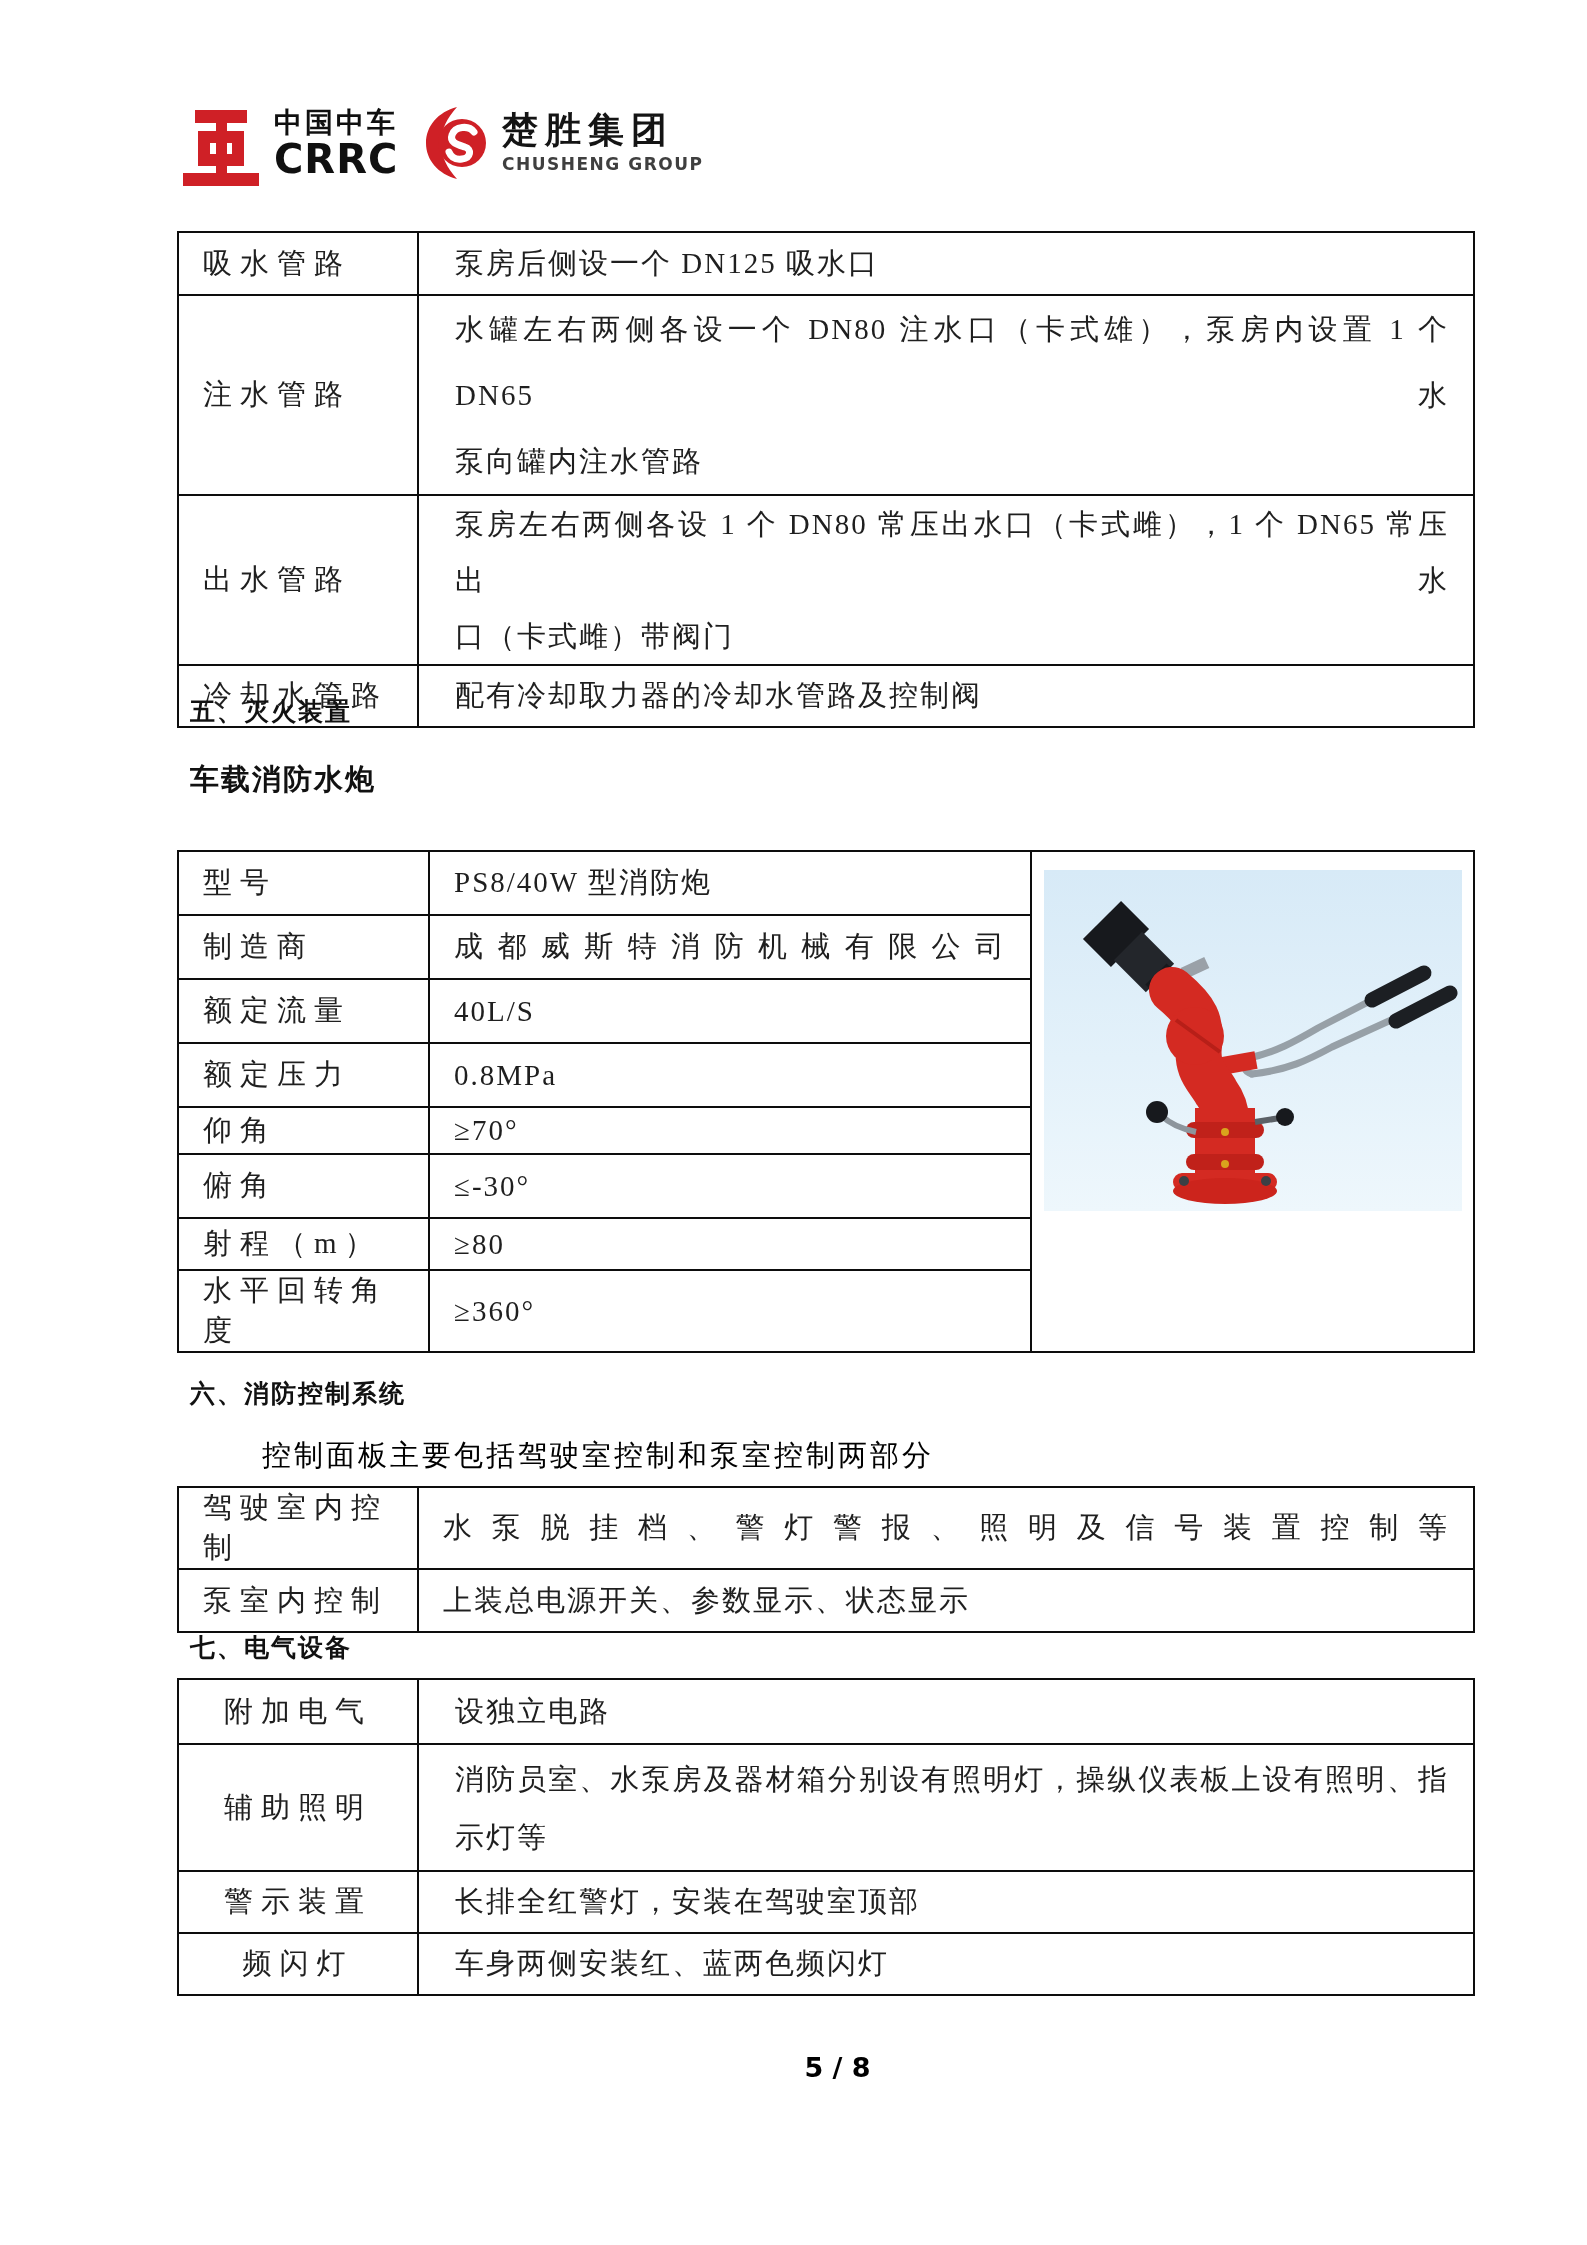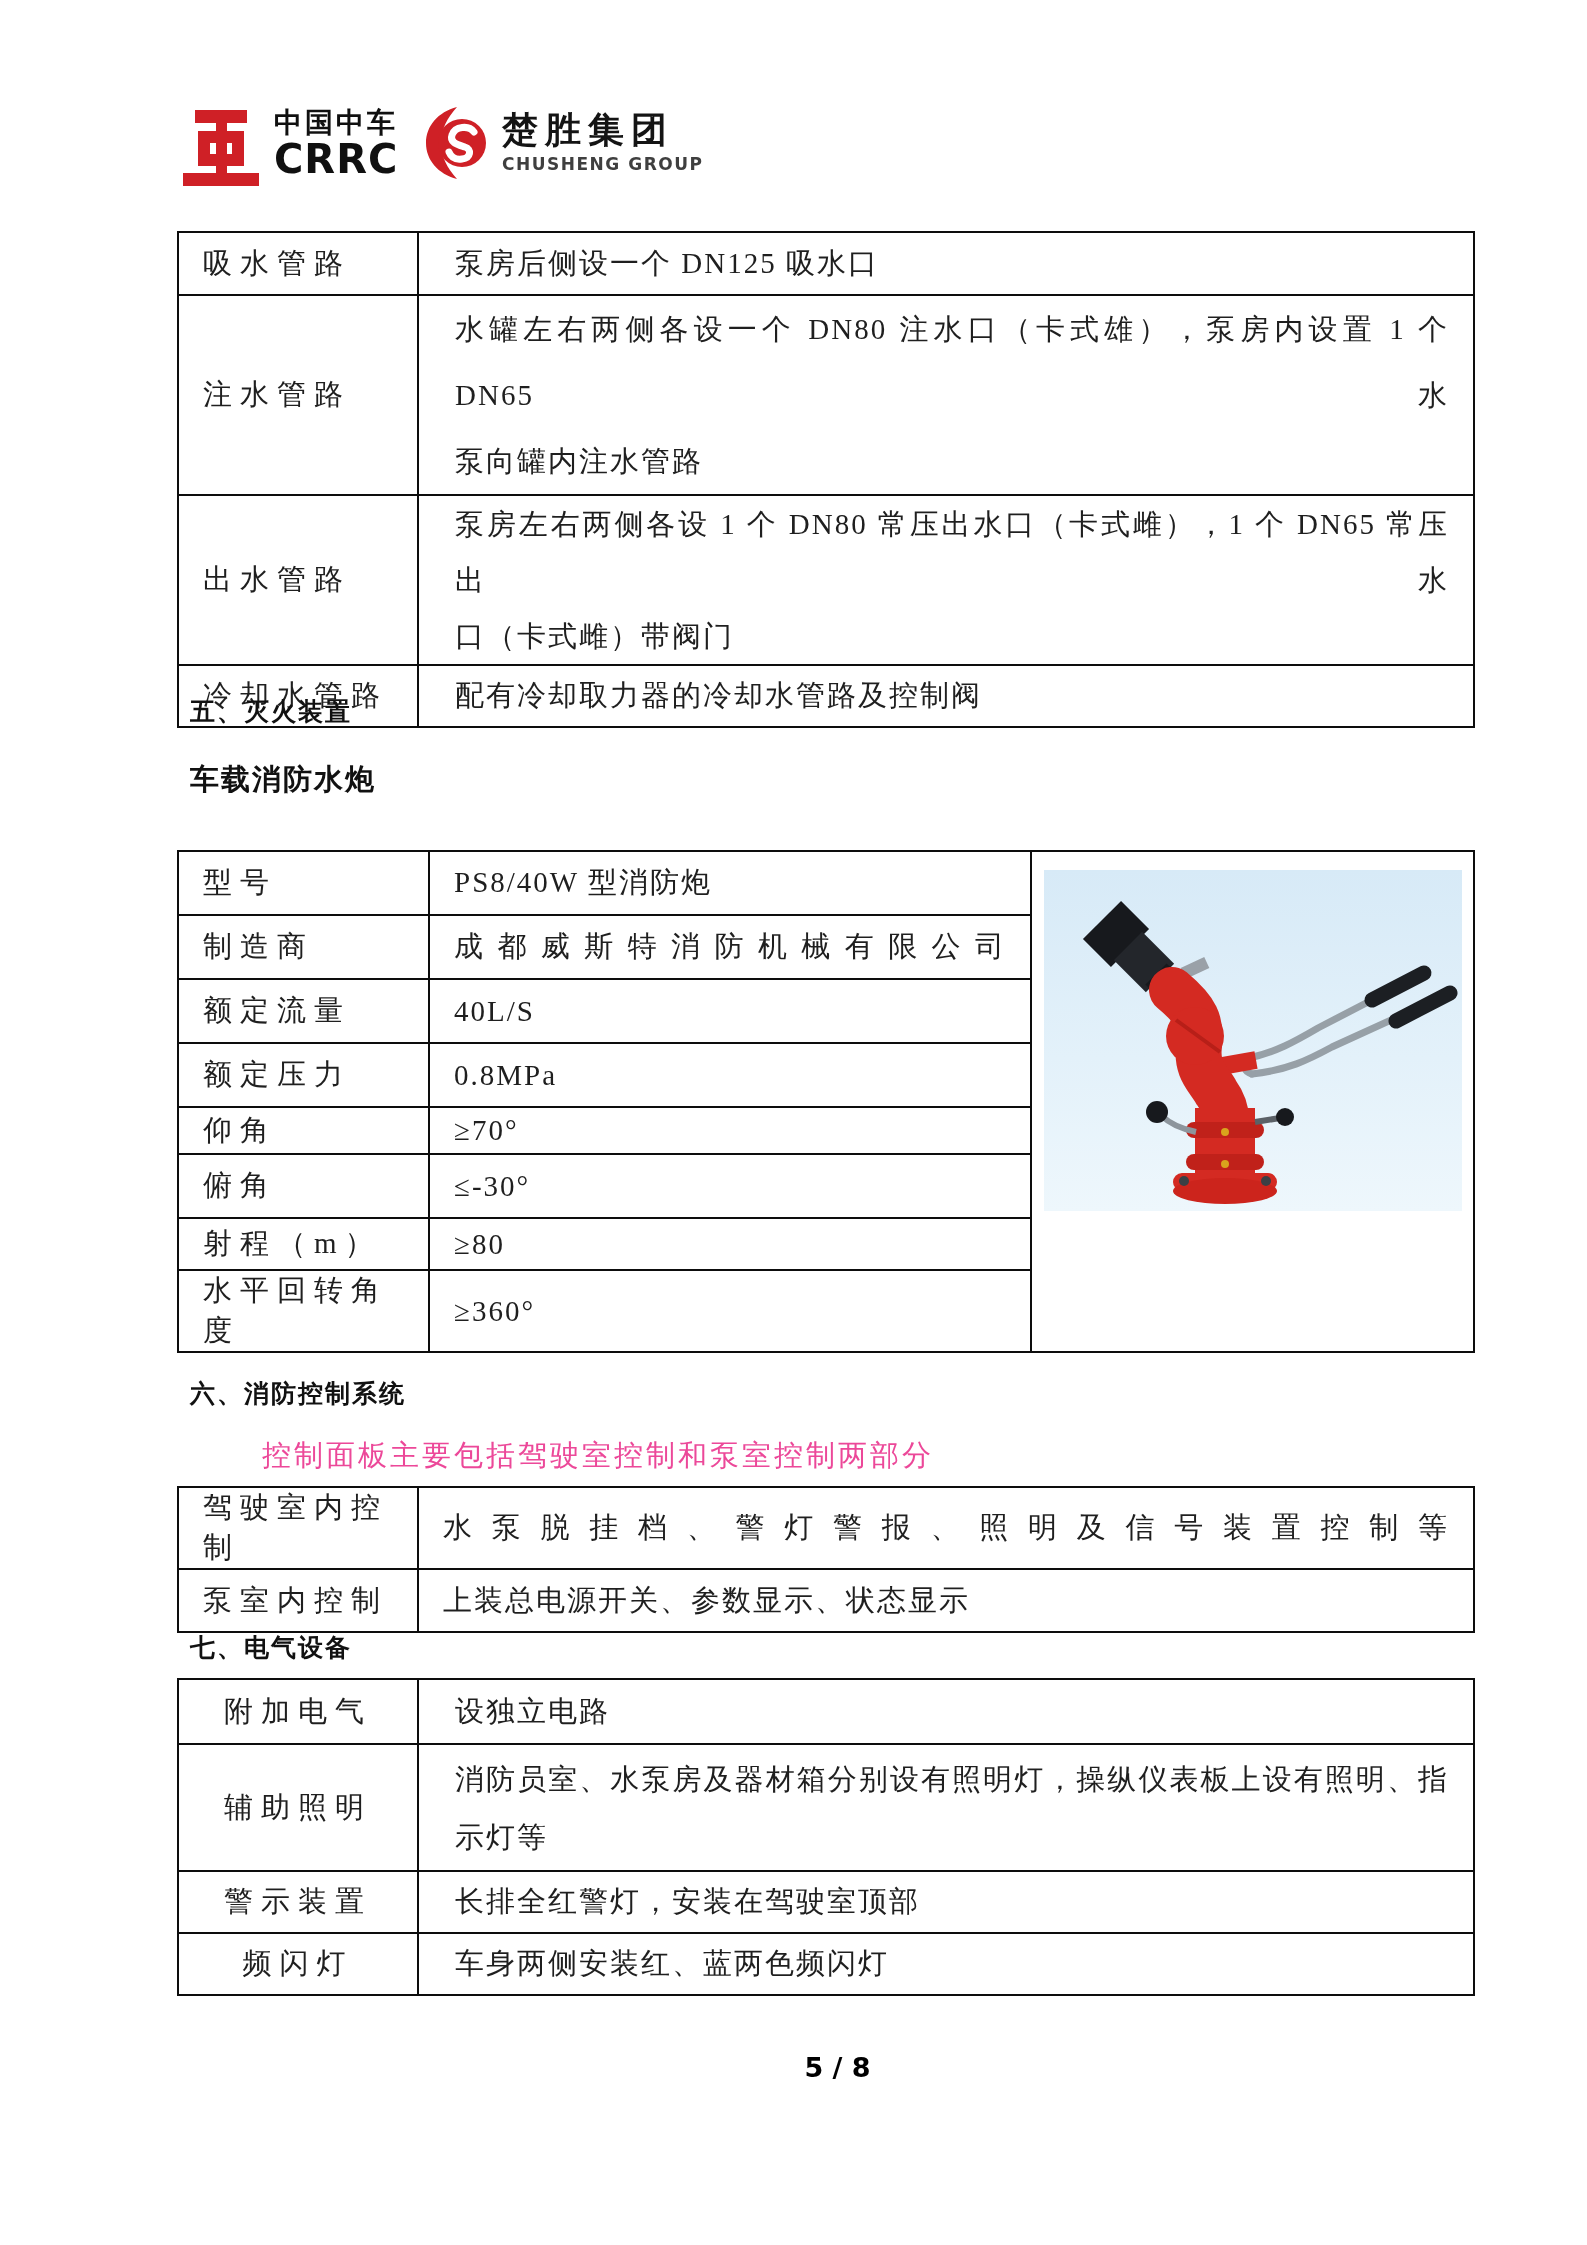--- a/index.html
+++ b/index.html
@@ -27,21 +27,21 @@
   td.val{letter-spacing:2px;}
   td.center{text-align:center;padding:0 10px;}
   .ln{display:block;margin-left:12px;}
   .spread{text-align:justify;text-align-last:justify;}
   .lh66 .ln{line-height:66px;}
   .lh56 .ln{line-height:56px;}
   .lh58 .ln{line-height:58px;}
   
   .h2{position:absolute;left:190px;font-family:"DejaVu Sans","Liberation Sans",sans-serif;font-weight:bold;font-size:25px;color:#111;letter-spacing:2px;}
   .sub{position:absolute;left:190px;font-family:"DejaVu Sans","Liberation Sans",sans-serif;font-weight:bold;font-size:29px;color:#111;letter-spacing:2px;}
-  .para{position:absolute;left:262px;font-size:29px;color:#ec4899;letter-spacing:3px;}
+  .para{position:absolute;left:262px;font-size:29px;color:#000000;letter-spacing:3px;}
   
   .photo-cell{padding:0 !important;vertical-align:top !important;}
   .photo-box{
     margin:18px 8px 0 12px;width:418px;height:341px;
     background:linear-gradient(180deg,#d7eaf7 0%,#e3f1fa 55%,#eef7fc 100%);
   }
   
   .footer{position:absolute;left:44px;top:2052px;width:1587px;text-align:center;
     font-family:"DejaVu Sans","Liberation Sans",sans-serif;font-weight:bold;font-size:27px;color:#000;}
 </style>

